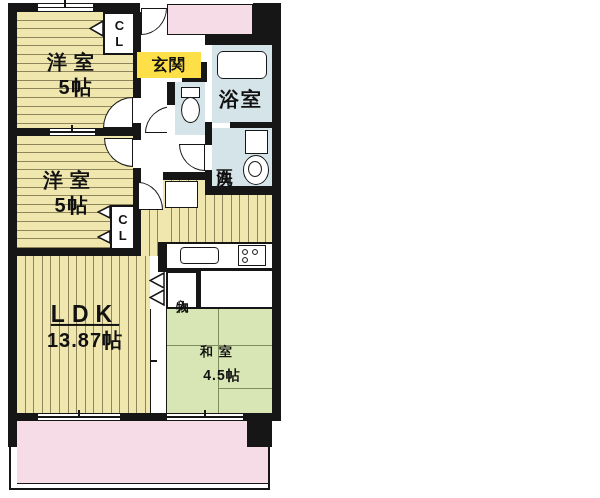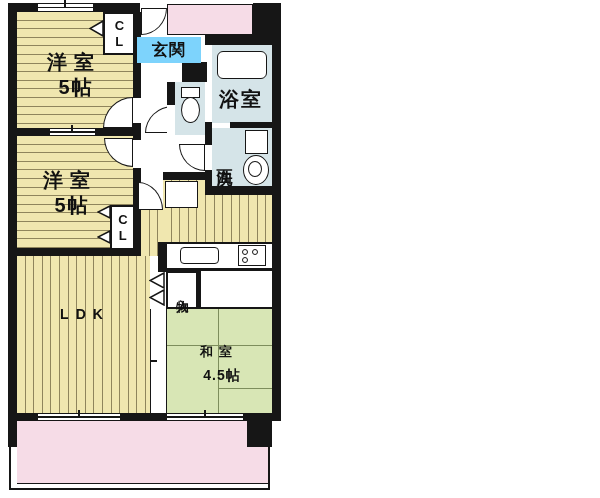--- a/index.html
+++ b/index.html
@@ -154,26 +154,27 @@
     <div class="circle" style="left:13px;top:2.5px;width:6px;height:6px;"></div>
     <div class="circle" style="left:3px;top:10.5px;width:6px;height:6px;"></div>
   </div>
 
   <div class="room-label" style="left:74px;top:62px;font-size:20px;letter-spacing:7px;">洋室</div>
   <div class="room-label" style="left:76px;top:87px;font-size:20px;letter-spacing:2px;">5帖</div>
 
   <div class="room-label" style="left:70px;top:180px;font-size:20px;letter-spacing:7px;">洋室</div>
   <div class="room-label" style="left:72px;top:205px;font-size:20px;letter-spacing:2px;">5帖</div>
 
-  <div class="abs pink" style="left:137px;top:37px;width:64px;height:26px;background:#7dd3fc;">
+  <div class="abs pink" style="left:137px;top:52px;width:64px;height:26px;background:#fde047;">
     <div class="room-label" style="left:50%;top:50%;font-size:16px;letter-spacing:1px;">玄関</div>
   </div>
 
   <div class="room-label" style="left:241px;top:99px;font-size:20px;letter-spacing:2px;">浴室</div>
   <div class="room-label vtext" style="left:224px;top:157px;font-size:16px;">洗面</div>
 
-  <div class="room-label" style="left:85px;top:314px;font-size:14px;letter-spacing:7px;">LDK</div>
+  <div class="room-label" style="left:85px;top:314px;font-size:23px;letter-spacing:7px;text-decoration:underline;">LDK</div>
+  <div class="room-label" style="left:85px;top:340px;font-size:20px;letter-spacing:1px;">13.87帖</div>
 
   <div class="room-label" style="left:219px;top:352px;font-size:13px;letter-spacing:6px;">和室</div>
   <div class="room-label" style="left:222px;top:375px;font-size:14px;letter-spacing:1px;">4.5帖</div>
 
 
 </div>
 
 </body></html>

